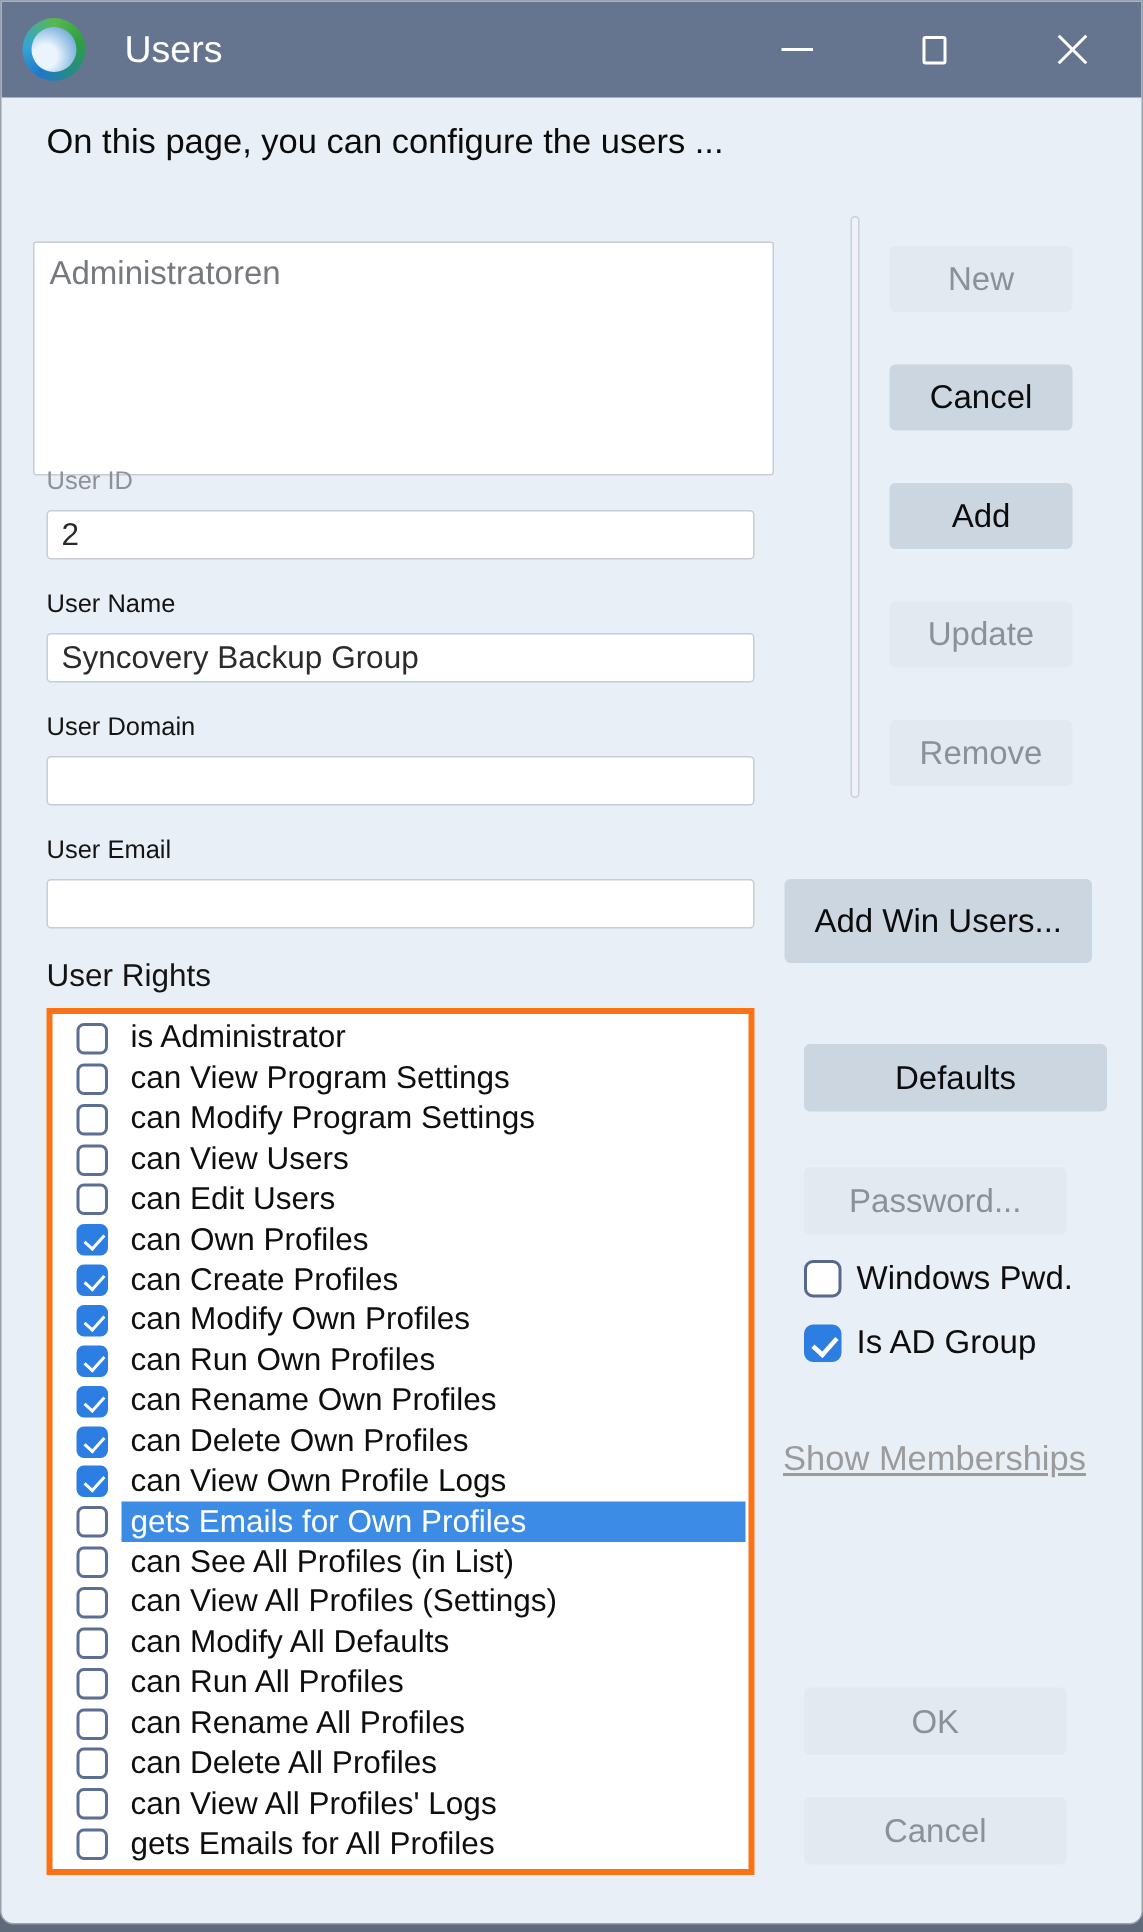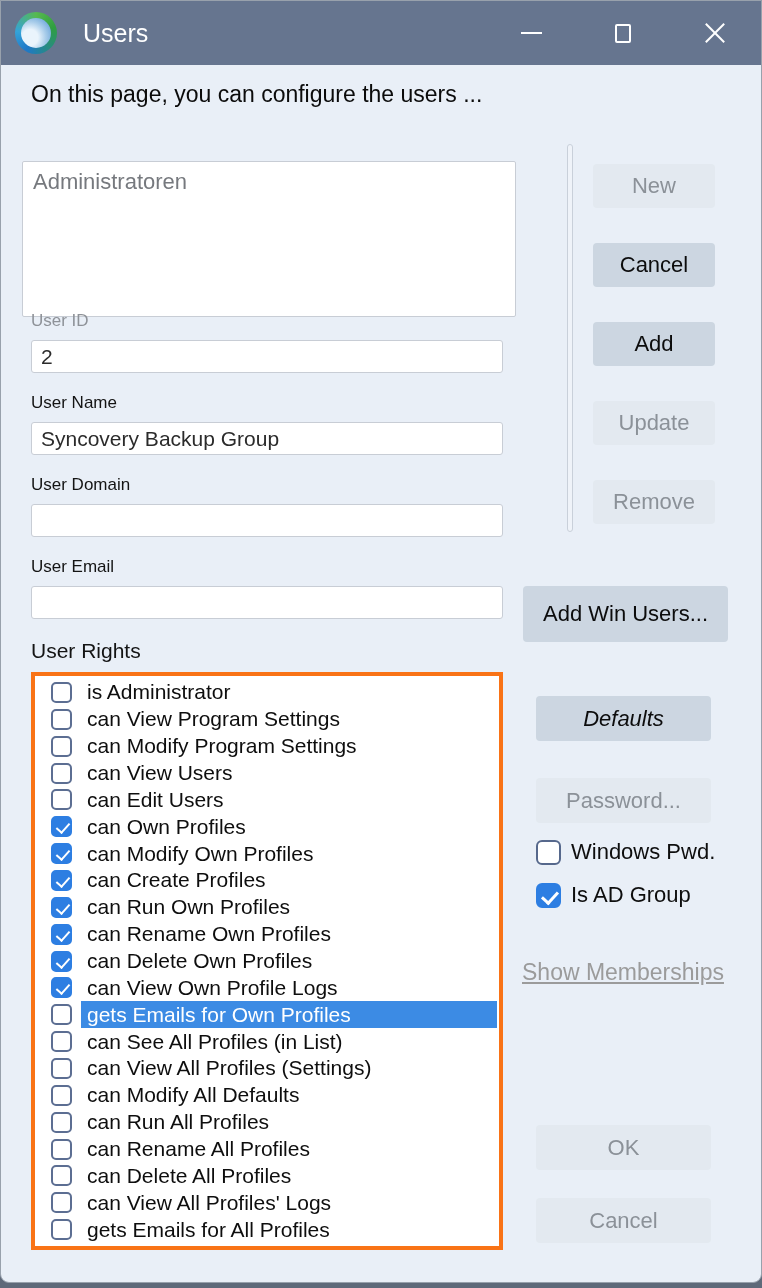--- a/index.html
+++ b/index.html
@@ -113,21 +113,21 @@
     font-size:22px; font-family:"Liberation Sans", sans-serif;
     cursor:pointer;
   }
   .btn.disabled { background:#E3E9F0; color:#8B9198; }
   .side-buttons {
     position:absolute; left:592px; top:163px; width:122px;
     display:flex; flex-direction:column; gap:35px;
   }
   .side-buttons .btn { height:44px; width:122px; }
   .btn-addwin   { position:absolute; left:522px; top:585px; width:205px; height:56px; }
-  .btn-defaults { position:absolute; left:535px; top:695px; width:175px; height:45px;font-style:italic; }
+  .btn-defaults { position:absolute; left:535px; top:695px; width:202px; height:45px; }
   .btn-password { position:absolute; left:535px; top:777px; width:175px; height:45px; }
   .side-checks { position:absolute; left:535px; top:838px; }
   .side-check { display:flex; align-items:center; margin-bottom:17px; }
   .cb2 {
     width:25px; height:25px; box-sizing:border-box; flex:none;
     border:2px solid #56688C; border-radius:6px; background:#fff;
     position:relative; margin-right:10px;
   }
   .side-check.checked > .cb2 { background:#2D7EE2; border-color:#2D7EE2; }
   .side-check.checked > .cb2::after {
@@ -223,26 +223,26 @@
           <span class="right-label">can Edit Users</span>
         </div>
 
         <div class="right-row checked">
           <span class="cb"></span>
           <span class="right-label">can Own Profiles</span>
         </div>
 
         <div class="right-row checked">
           <span class="cb"></span>
+          <span class="right-label">can Create Profiles</span>
+        </div>
+
+        <div class="right-row checked">
+          <span class="cb"></span>
           <span class="right-label">can Modify Own Profiles</span>
-        </div>
-
-        <div class="right-row checked">
-          <span class="cb"></span>
-          <span class="right-label">can Create Profiles</span>
         </div>
 
         <div class="right-row checked">
           <span class="cb"></span>
           <span class="right-label">can Run Own Profiles</span>
         </div>
 
         <div class="right-row checked">
           <span class="cb"></span>
           <span class="right-label">can Rename Own Profiles</span>

